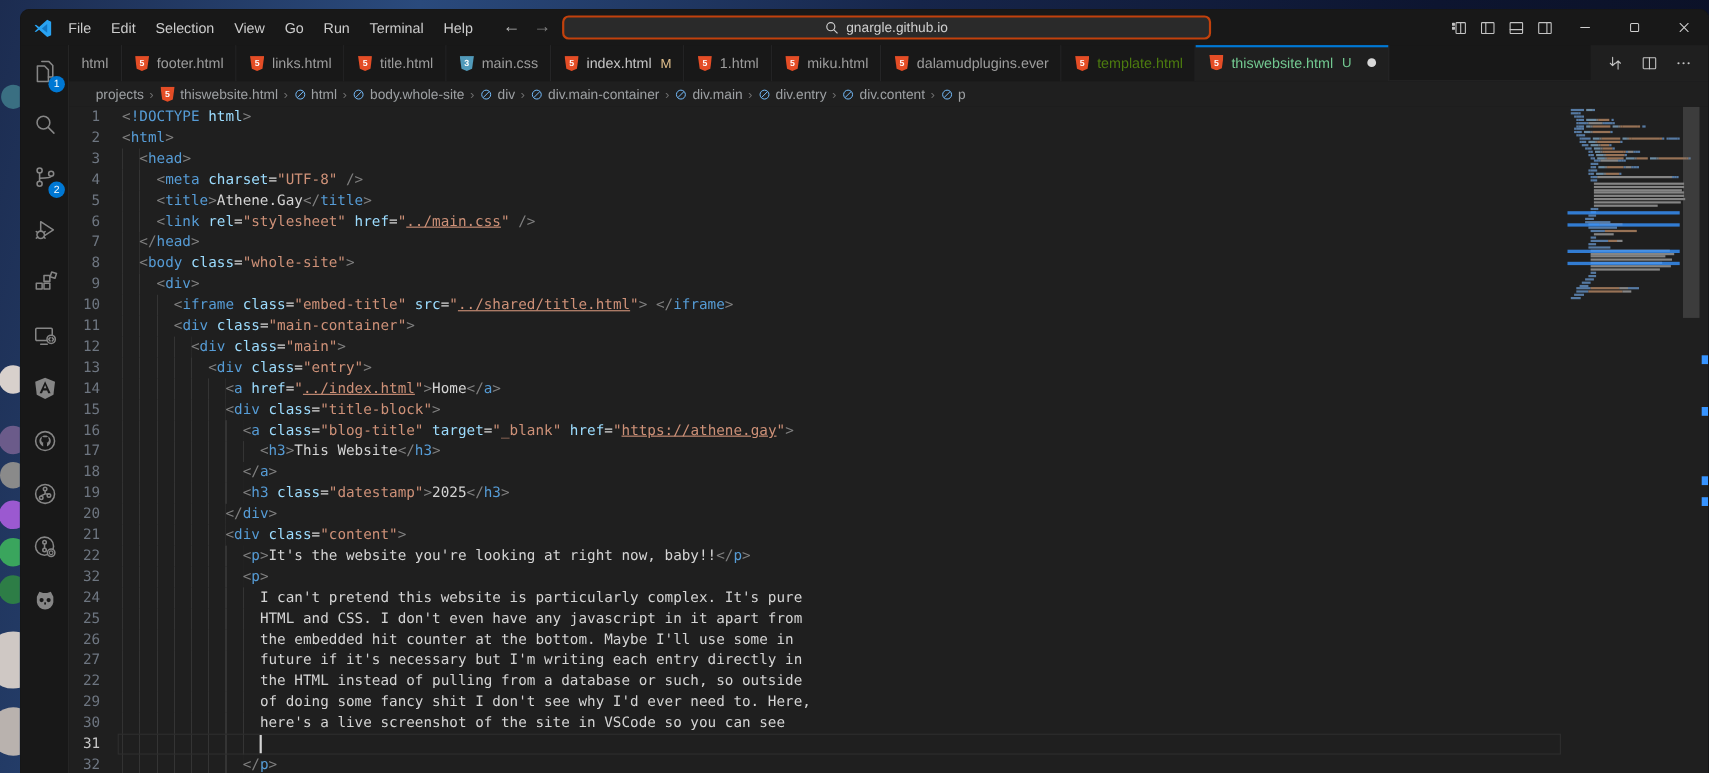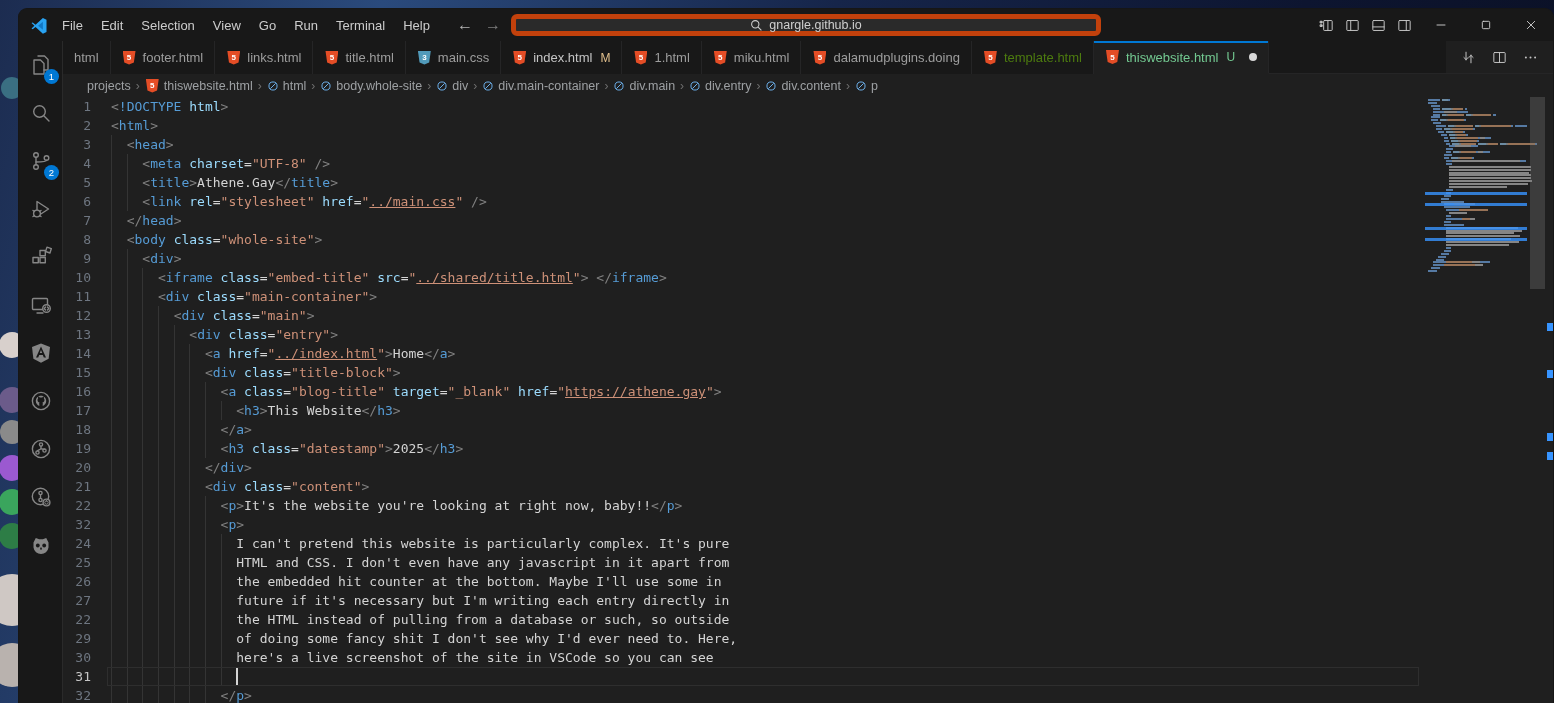--- a/index.html
+++ b/index.html
@@ -14,21 +14,21 @@
   .window{position:absolute;left:18px;top:8px;width:1536px;height:695px;background:#1f1f1f;
     border-top-left-radius:9px;border-top-right-radius:9px;overflow:hidden;border:1px solid #161616;border-bottom:none;}
   
   .titlebar{position:absolute;left:0;top:0;width:100%;height:32px;background:#181818;}
   .vslogo{position:absolute;left:11px;top:7px;width:18px;height:18px;}
   .menus{position:absolute;left:34px;top:0;height:32px;display:flex;align-items:center;}
   .menu-item{color:#cccccc;font-size:13px;padding:0 9px;cursor:default;}
   .navarrows{position:absolute;left:437px;top:0;height:32px;display:flex;align-items:center;gap:10px;color:#b6b6b6;font-size:16px;}
   .navarrows span{width:18px;text-align:center;}
   .searchbox{position:absolute;left:492px;top:5px;width:590px;height:22px;background:#2a2a2a;
-    border:5px solid #c2410c;border-radius:6px;display:flex;align-items:center;justify-content:center;
+    border:2px solid #c2410c;border-radius:6px;display:flex;align-items:center;justify-content:center;
     color:#cfcfcf;font-size:12.5px;gap:6px;}
   .searchbox .mag{width:13px;height:13px;}
   .tb-right{position:absolute;right:140px;top:0;height:32px;display:flex;align-items:center;gap:9px;color:#c4c4c4;}
   .tb-right .lic{width:17px;height:17px;display:flex;align-items:center;justify-content:center;}
   .winctl{position:absolute;right:0;top:0;height:32px;display:flex;}
   .winctl .wc{width:45px;height:32px;display:flex;align-items:center;justify-content:center;color:#cfcfcf;}
   
   .activitybar{position:absolute;left:0;top:32px;width:44px;height:663px;background:#181818;border-right:1px solid #2a2a2a;}
   .ab-item{position:relative;width:44px;height:48px;display:flex;align-items:center;justify-content:center;color:#868686;}
   .ab-item svg{width:24px;height:24px;}
@@ -300,21 +300,21 @@
         <div class="tab">
           <span class="ficon">
             <span class="shield" style="background: rgb(228, 77, 38);">5</span>
           </span>
           <span style="color: rgb(157, 157, 157);">miku.html</span>
         </div>
         <div class="tab">
           <span class="ficon">
             <span class="shield" style="background: rgb(228, 77, 38);">5</span>
           </span>
-          <span style="color: rgb(157, 157, 157);">dalamudplugins.doing</span>
+          <span style="color: rgb(157, 157, 157);">dalamudplugins.ever</span>
         </div>
         <div class="tab">
           <span class="ficon">
             <span class="shield" style="background: rgb(228, 77, 38);">5</span>
           </span>
           <span style="color: #4d7c0f;">template.html</span>
         </div>
         <div class="tab active">
           <span class="ficon">
             <span class="shield" style="background: rgb(228, 77, 38);">5</span>

